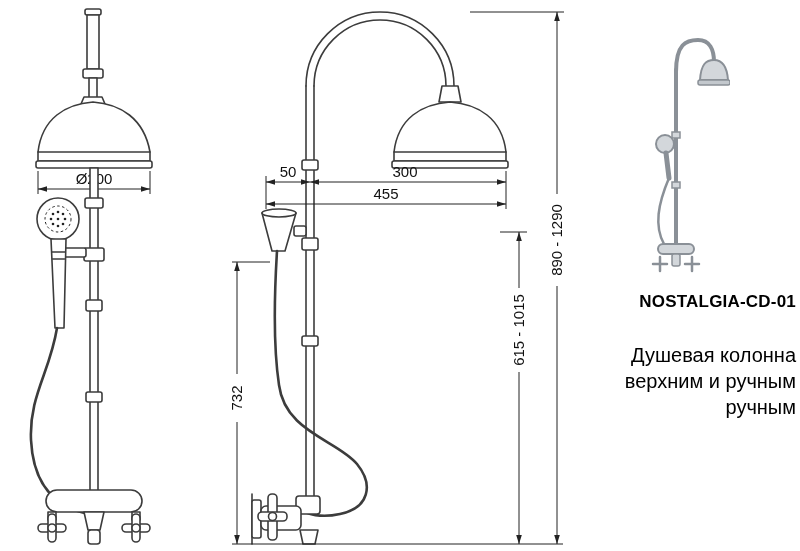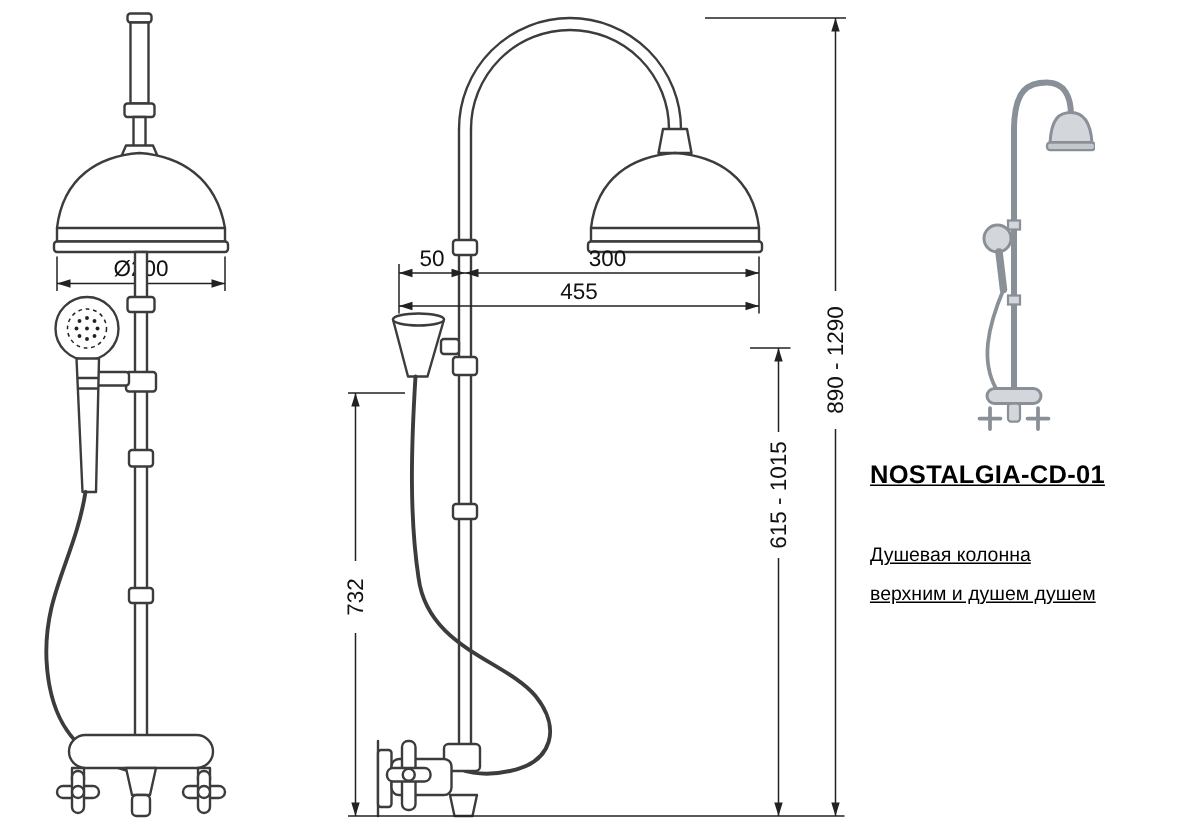--- a/index.html
+++ b/index.html
@@ -9,24 +9,24 @@
   }
   .main-drawing { position:absolute; left:0; top:0; }
   
   .ln   { fill:none; stroke:#3c3c3c; stroke-width:1.6; stroke-linecap:round; stroke-linejoin:round; }
   .fill { fill:#ffffff; stroke:#3c3c3c; stroke-width:1.6; stroke-linejoin:round; }
   .dim  { fill:none; stroke:#222222; stroke-width:1; }
   .arr  { fill:#222222; stroke:none; }
   .dtext{ font-family:"Liberation Sans", sans-serif; font-size:15px; fill:#111; }
   .mask { fill:#ffffff; stroke:none; }
   
-  .right-panel { position:absolute; left:580px; top:47px; width:216px; text-align:left;text-decoration:underline; }
+  .right-panel { position:absolute; left:580px; top:32px; width:216px; text-align:right; }
   .thumb { display:block; margin:0 auto; }
   .model { margin-top:8px; font-size:17px; font-weight:bold; color:#000; letter-spacing:.2px; }
-  .desc  { margin-top:30px; font-size:13px; line-height:26px; color:#000; }
+  .desc  { margin-top:30px; font-size:20px; line-height:26px; color:#000; }
 </style>
 </head>
 <body>
 
 <div class="screen">
 
   <svg class="main-drawing" width="620" height="551" viewBox="0 0 620 551">
 
     <g>
 
@@ -176,16 +176,16 @@
       <path d="M20,121 L23,146" stroke="#8a9097" stroke-width="5" stroke-linecap="round"></path>
       <path d="M23,146 C12,172 8,194 18,212" stroke="#8a9097" stroke-width="2.5" fill="none"></path>
       <rect x="12" y="212" width="36" height="10" rx="5" fill="#d3d7db" stroke="#8a9097" stroke-width="2"></rect>
       <path d="M14,225 v14 M7,232 h14" stroke="#8a9097" stroke-width="2.5" stroke-linecap="round"></path>
       <path d="M46,225 v14 M39,232 h14" stroke="#8a9097" stroke-width="2.5" stroke-linecap="round"></path>
       <rect x="26" y="222" width="8" height="12" rx="2" fill="#d3d7db" stroke="#8a9097" stroke-width="1.5"></rect>
     </svg>
     <div class="model">NOSTALGIA-CD-01</div>
     <div class="desc">
       <div>Душевая колонна</div>
-      <div>верхним и душем душем</div>
+      <div>верхним и ручным ручным</div>
     </div>
   </div>
 </div>
 
 </body></html>

